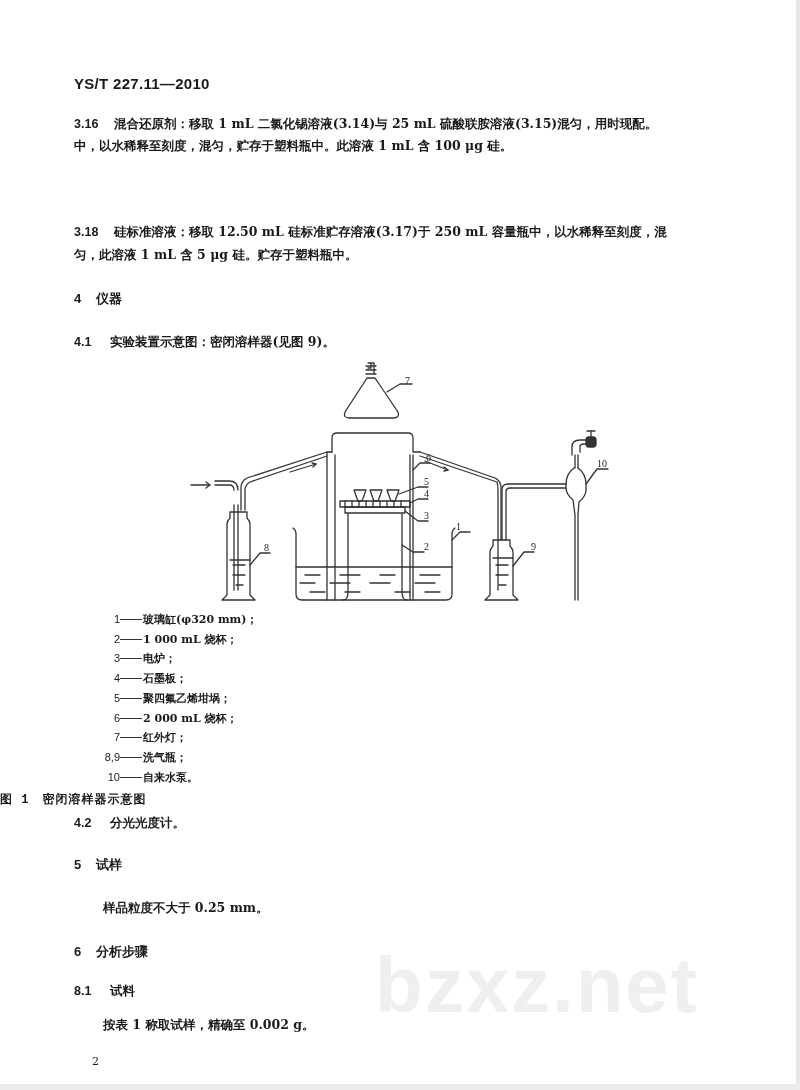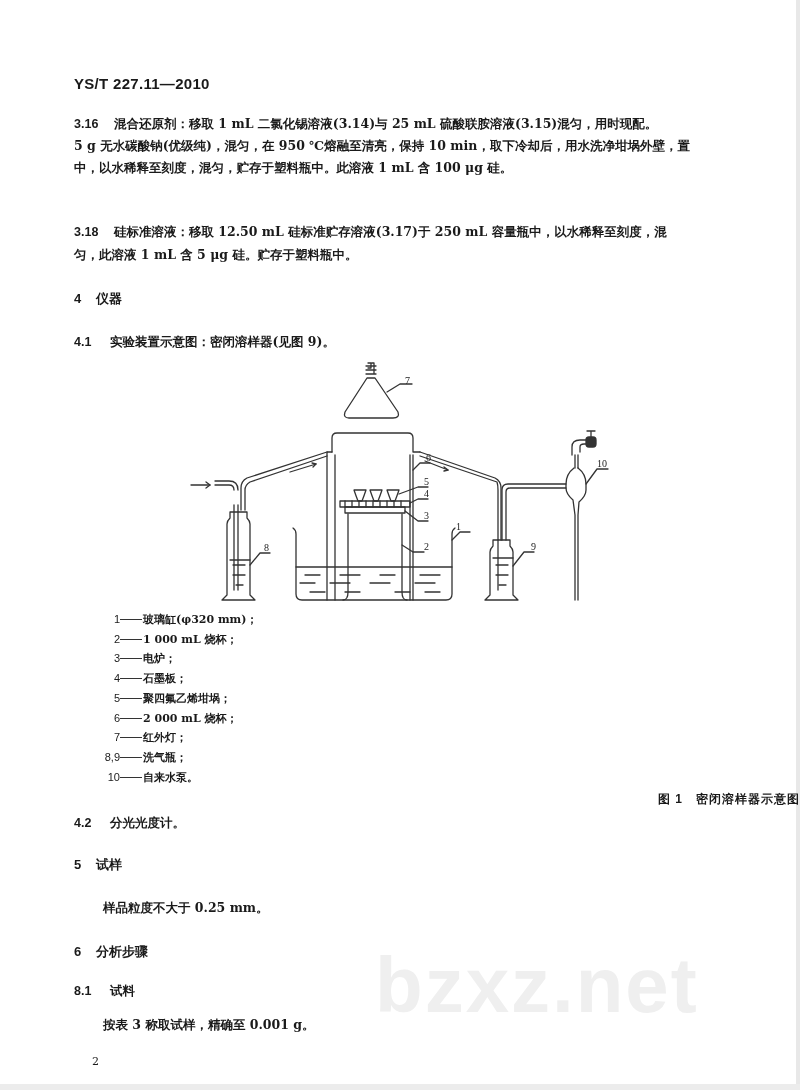--- a/index.html
+++ b/index.html
@@ -16,40 +16,39 @@
   .line { white-space: nowrap; }
   .h1 { position: absolute; left: 74px; font-size: 13px; font-weight: bold; }
   .h1 .num { font-family: "Liberation Sans", sans-serif; display: inline-block; width: 22px; }
   .h2 { position: absolute; left: 74px; font-size: 12.5px; font-weight: bold; }
   .h2 .num { font-family: "Liberation Sans", sans-serif; display: inline-block; width: 36px; }
   .indent { position: absolute; left: 103px; font-size: 12.5px; font-weight: bold; }
   .legend { position: absolute; left: 80px; top: 610px; font-size: 11px; line-height: 19.7px; font-weight: bold; }
   .legend .row { display: flex; }
   .legend .k { width: 40px; text-align: right; font-family: "Liberation Sans", sans-serif; font-weight: normal; }
   .legend .dash { width: 22px; border-bottom: 1px solid #333; height: 9px; margin-right: 1px; }
-  .caption { position: absolute; left: 0; width: 800px; top: 791px; text-align: right; font-family: Liberation Sans, sans-serif; font-weight: bold; font-size: 12px; letter-spacing: 1px; }
+  .caption { position: absolute; left: 0; width: 800px; top: 791px; text-align: left; font-family: Liberation Mono, monospace; font-weight: bold; font-size: 12px; letter-spacing: 1px; }
   .pagenum { position: absolute; left: 92px; top: 1055px; font-size: 11px; }
   .watermark { position: absolute; left: 375px; top: 940px; font-family: "Liberation Sans", sans-serif; font-weight: bold; font-size: 78px; color: #efefef; letter-spacing: 2px; }
   svg.diagram { position: absolute; left: 0; top: 0; }
   .lbl { font-family: "Liberation Serif", serif; font-size: 10px; fill: #222; }
 </style>
 </head>
 <body>
 
 <div class="page-edge-right"></div>
 <div class="page-edge-bottom"></div>
 
 <div class="header">YS/T 227.11—2010</div>
 
 <div class="para" style="top:113px">
   <div class="line"><span class="num">3.16</span><span>混合还原剂：移取 1 mL 二氯化锡溶液(3.14)与 25 mL 硫酸联胺溶液(3.15)混匀，用时现配。</span></div>
 </div>
 
 <div class="para" style="top:135px">
-  <div class="line">5 g 无水碳酸钠(优级纯)，混匀，在 950 ℃熔融至清亮，保持 10 min，取下冷却后，用水洗净坩埚外壁，置</div>
   <div class="line">中，以水稀释至刻度，混匀，贮存于塑料瓶中。此溶液 1 mL 含 100 μg 硅。</div>
 </div>
 
 <div class="para" style="top:221px">
   <div class="line"><span class="num">3.18</span><span>硅标准溶液：移取 12.50 mL 硅标准贮存溶液(3.17)于 250 mL 容量瓶中，以水稀释至刻度，混</span></div>
   <div class="line">匀，此溶液 1 mL 含 5 μg 硅。贮存于塑料瓶中。</div>
 </div>
 
 <div class="h1" style="top:290px">
   <span class="num">4</span><span>仪器</span>
@@ -214,17 +213,17 @@
 </div>
 <div class="indent" style="top:900px">样品粒度不大于 0.25 mm。</div>
 
 <div class="h1" style="top:943px">
   <span class="num">6</span><span>分析步骤</span>
 </div>
 
 <div class="h2" style="top:983px">
   <span class="num">8.1</span><span>试料</span>
 </div>
-<div class="indent" style="top:1017px">按表 3 称取试样，精确至 0.001 g。</div>
+<div class="indent" style="top:1017px">按表 1 称取试样，精确至 0.002 g。</div>
 
 <div class="pagenum">2</div>
 
 <div class="watermark">bzxz.net</div>
 
 </body></html>

